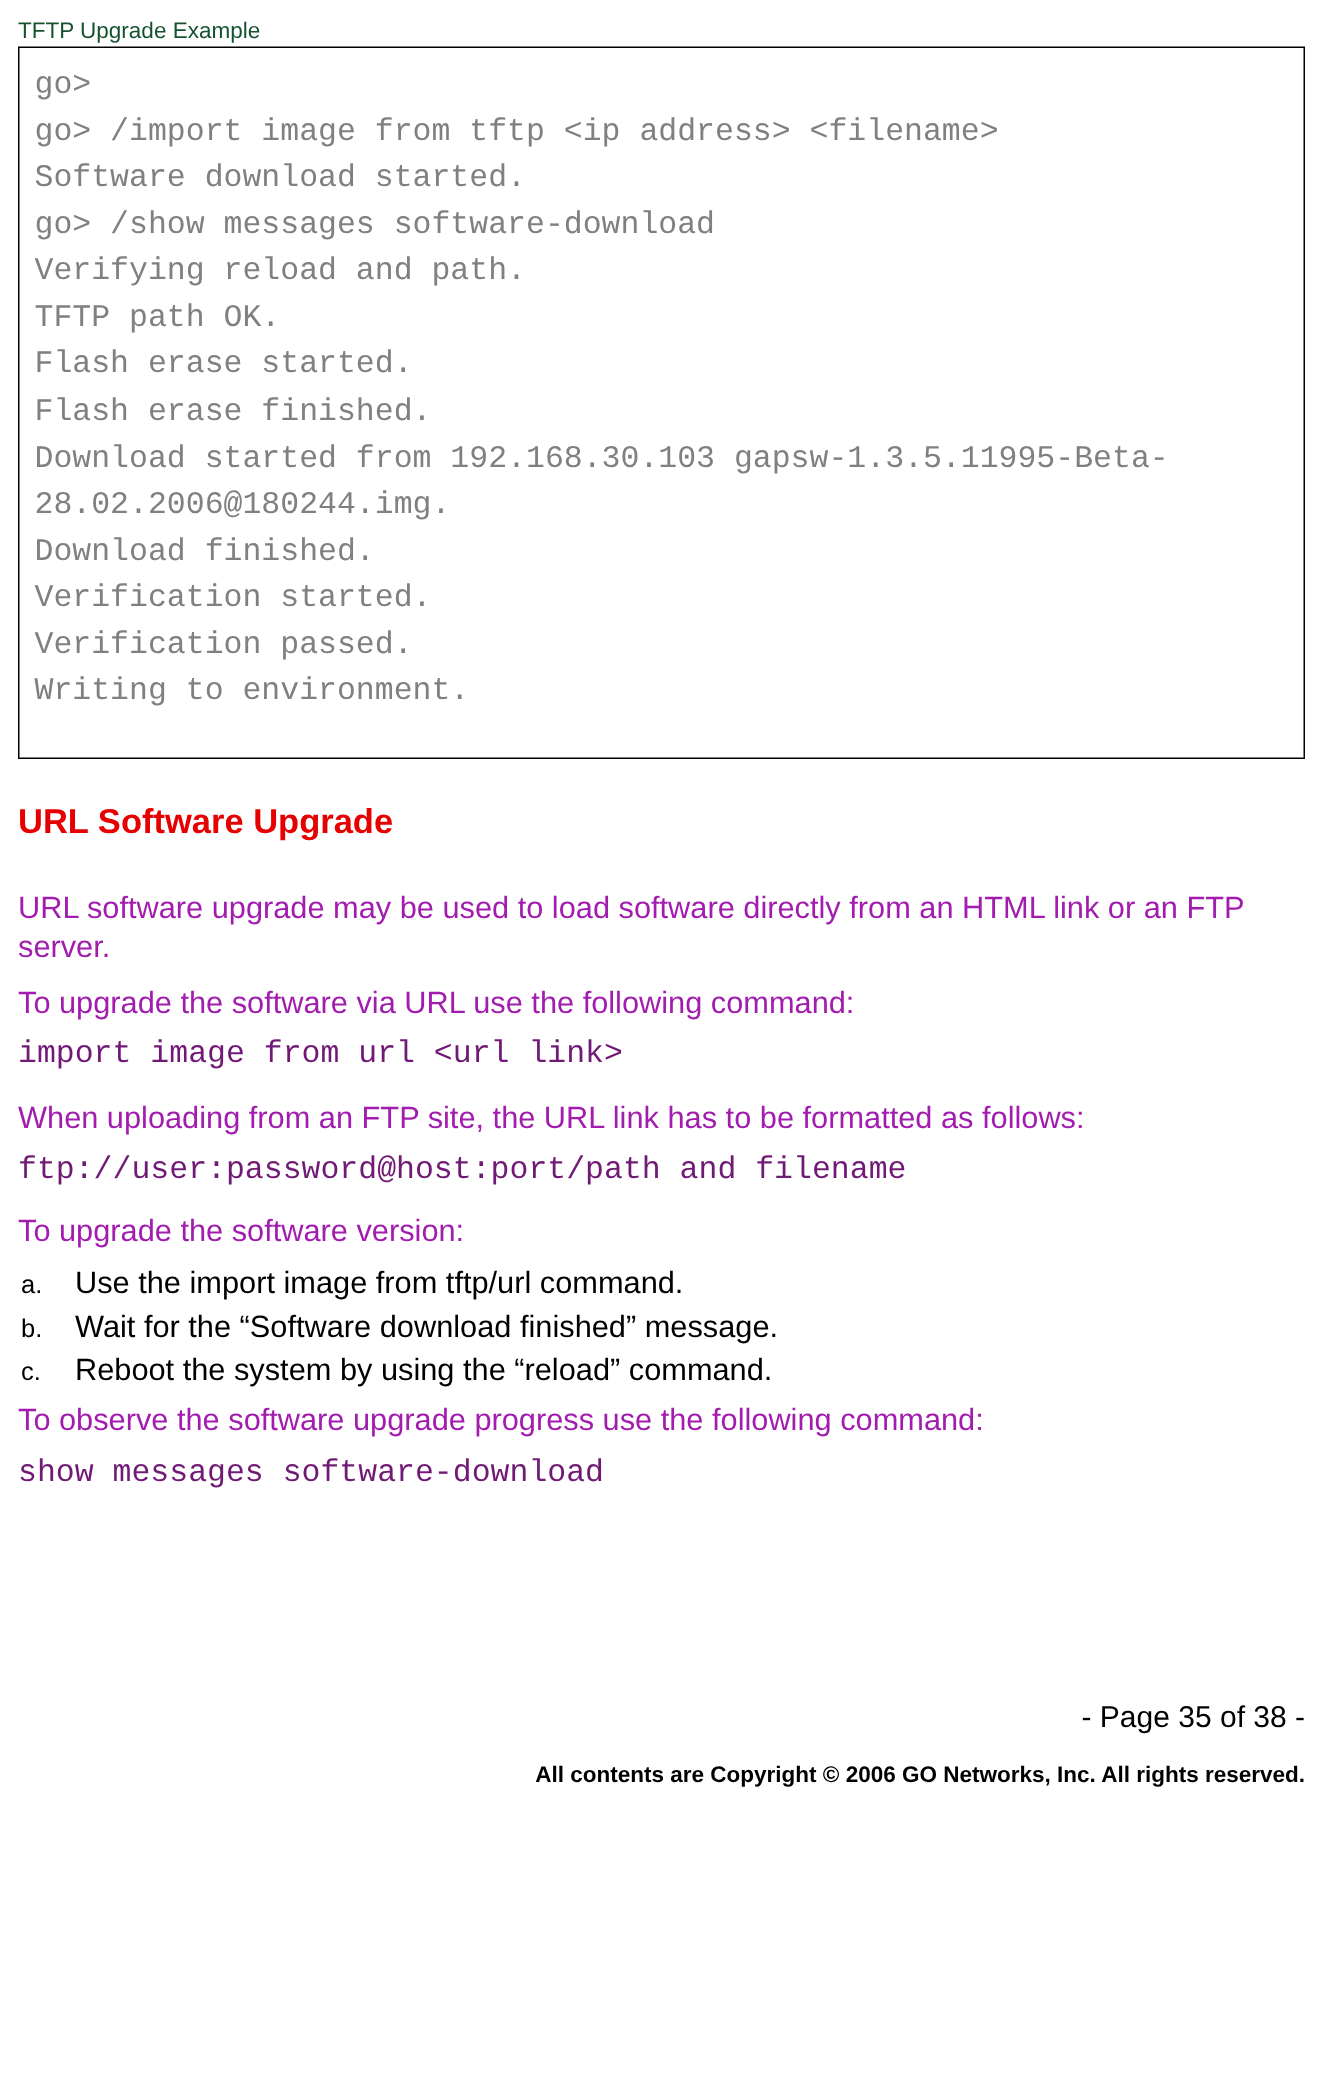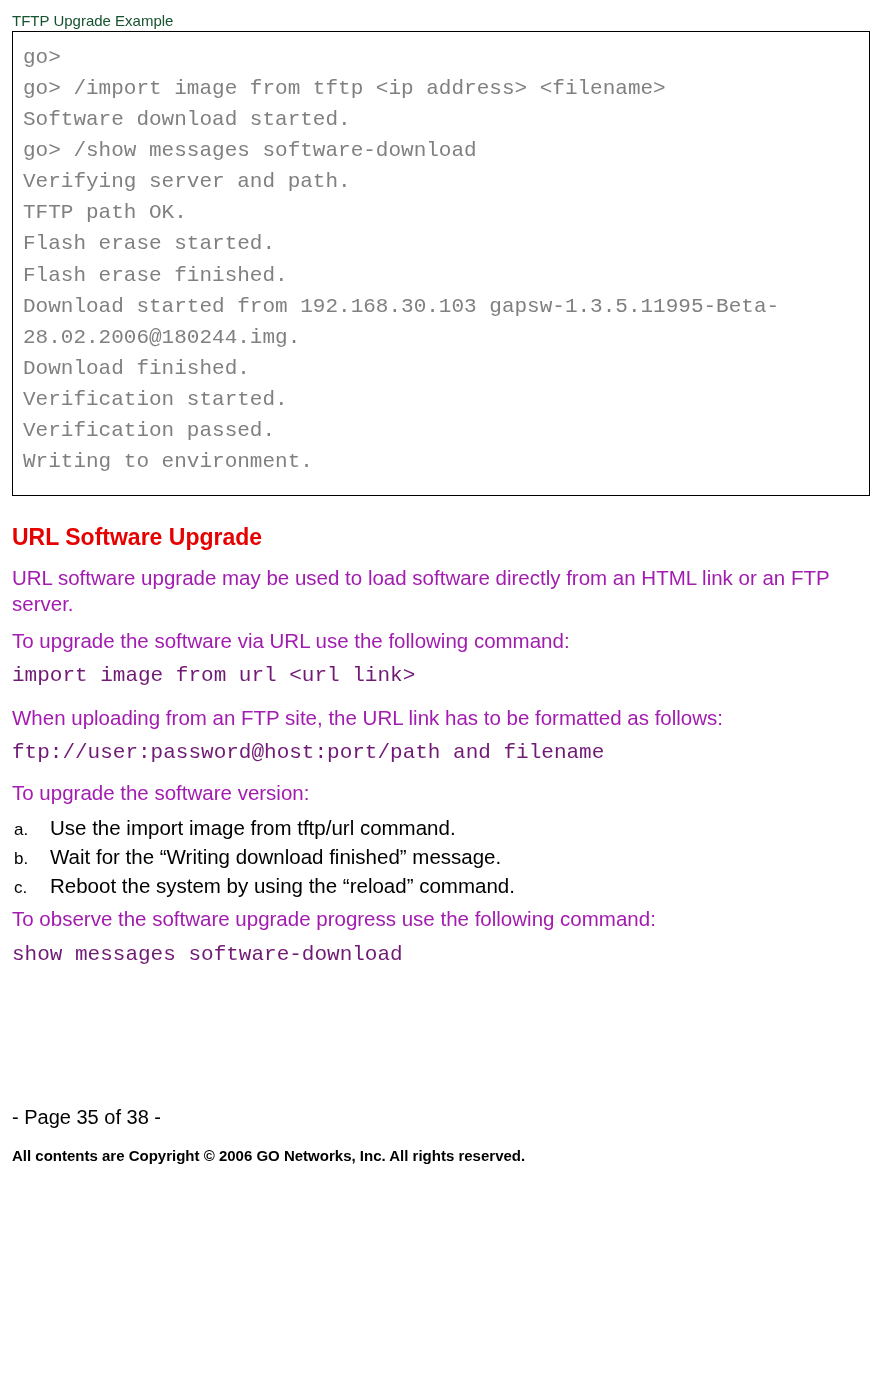--- a/index.html
+++ b/index.html
@@ -13,36 +13,36 @@
   }
   .title-red-light {
     color: #14532d;
     font-size: 15px;
     font-family: Verdana, Arial, sans-serif;
     font-weight: normal;
     margin: 0 0 2px 0;
   }
   .code-box {
     border: 1.5px solid #000000;
-    padding: 10px 10px 18px 10px;
+    padding: 10px 10px 28px 10px;
     font-family: "Courier New", monospace;
     font-size: 21px;
     color: #808080;
     line-height: 1.48;
     margin-bottom: 28px;
   }
   .code-box .line {
     white-space: pre-wrap;
   }
   .section-red-bold {
     color: #e60000;
     font-size: 23px;
     font-family: Verdana, Arial, sans-serif;
     font-weight: bold;
-    margin: 0 0 14px 0;
+    margin: 0 0 32px 0;
   }
   .body-text {
     font-size: 20.5px;
     font-family: Verdana, Arial, sans-serif;
     color: #a21caf;
     margin: 0 0 10px 0;
     line-height: 1.28;
   }
   .mono-text {
     font-family: "Courier New", monospace;
@@ -65,21 +65,21 @@
     width: 36px;
     flex-shrink: 0;
     text-align: left;
     padding-left: 2px;
   }
   .step-text {
     font-size: 20.5px;
     font-family: Verdana, Arial, sans-serif;
   }
   .footer {
-    text-align: left;
+    text-align: right;
     margin-top: 140px;
   }
   .page-num {
     font-size: 20px;
     font-family: Verdana, Arial, sans-serif;
     margin-bottom: 18px;
   }
   .copyright {
     font-size: 15px;
     font-family: Arial, sans-serif;
@@ -89,21 +89,21 @@
 </head>
 <body>
 
 <div class="title-red-light">TFTP Upgrade Example</div>
 
 <div class="code-box">
   <div class="line">go&gt;</div>
   <div class="line">go&gt; /import image from tftp &lt;ip address&gt; &lt;filename&gt;</div>
   <div class="line">Software download started.</div>
   <div class="line">go&gt; /show messages software-download</div>
-  <div class="line">Verifying server and path.</div>
+  <div class="line">Verifying reload and path.</div>
   <div class="line">TFTP path OK.</div>
   <div class="line">Flash erase started.</div>
   <div class="line">Flash erase finished.</div>
   <div class="line">Download started from 192.168.30.103 gapsw-1.3.5.11995-Beta-28.02.2006@180244.img.</div>
   <div class="line">Download finished.</div>
   <div class="line">Verification started.</div>
   <div class="line">Verification passed.</div>
   <div class="line">Writing to environment.</div>
 </div>
 
@@ -118,21 +118,21 @@
 
 <p class="body-text">To upgrade the software version:</p>
 
 <div class="steps">
   <div class="step">
     <span class="step-label">a.</span>
     <span class="step-text">Use the import image from tftp/url command.</span>
   </div>
   <div class="step">
     <span class="step-label">b.</span>
-    <span class="step-text">Wait for the “Writing download finished” message.</span>
+    <span class="step-text">Wait for the “Software download finished” message.</span>
   </div>
   <div class="step">
     <span class="step-label">c.</span>
     <span class="step-text">Reboot the system by using the “reload” command.</span>
   </div>
 </div>
 
 <p class="body-text">To observe the software upgrade progress use the following command:</p>
 <div class="mono-text">show messages software-download</div>
 

